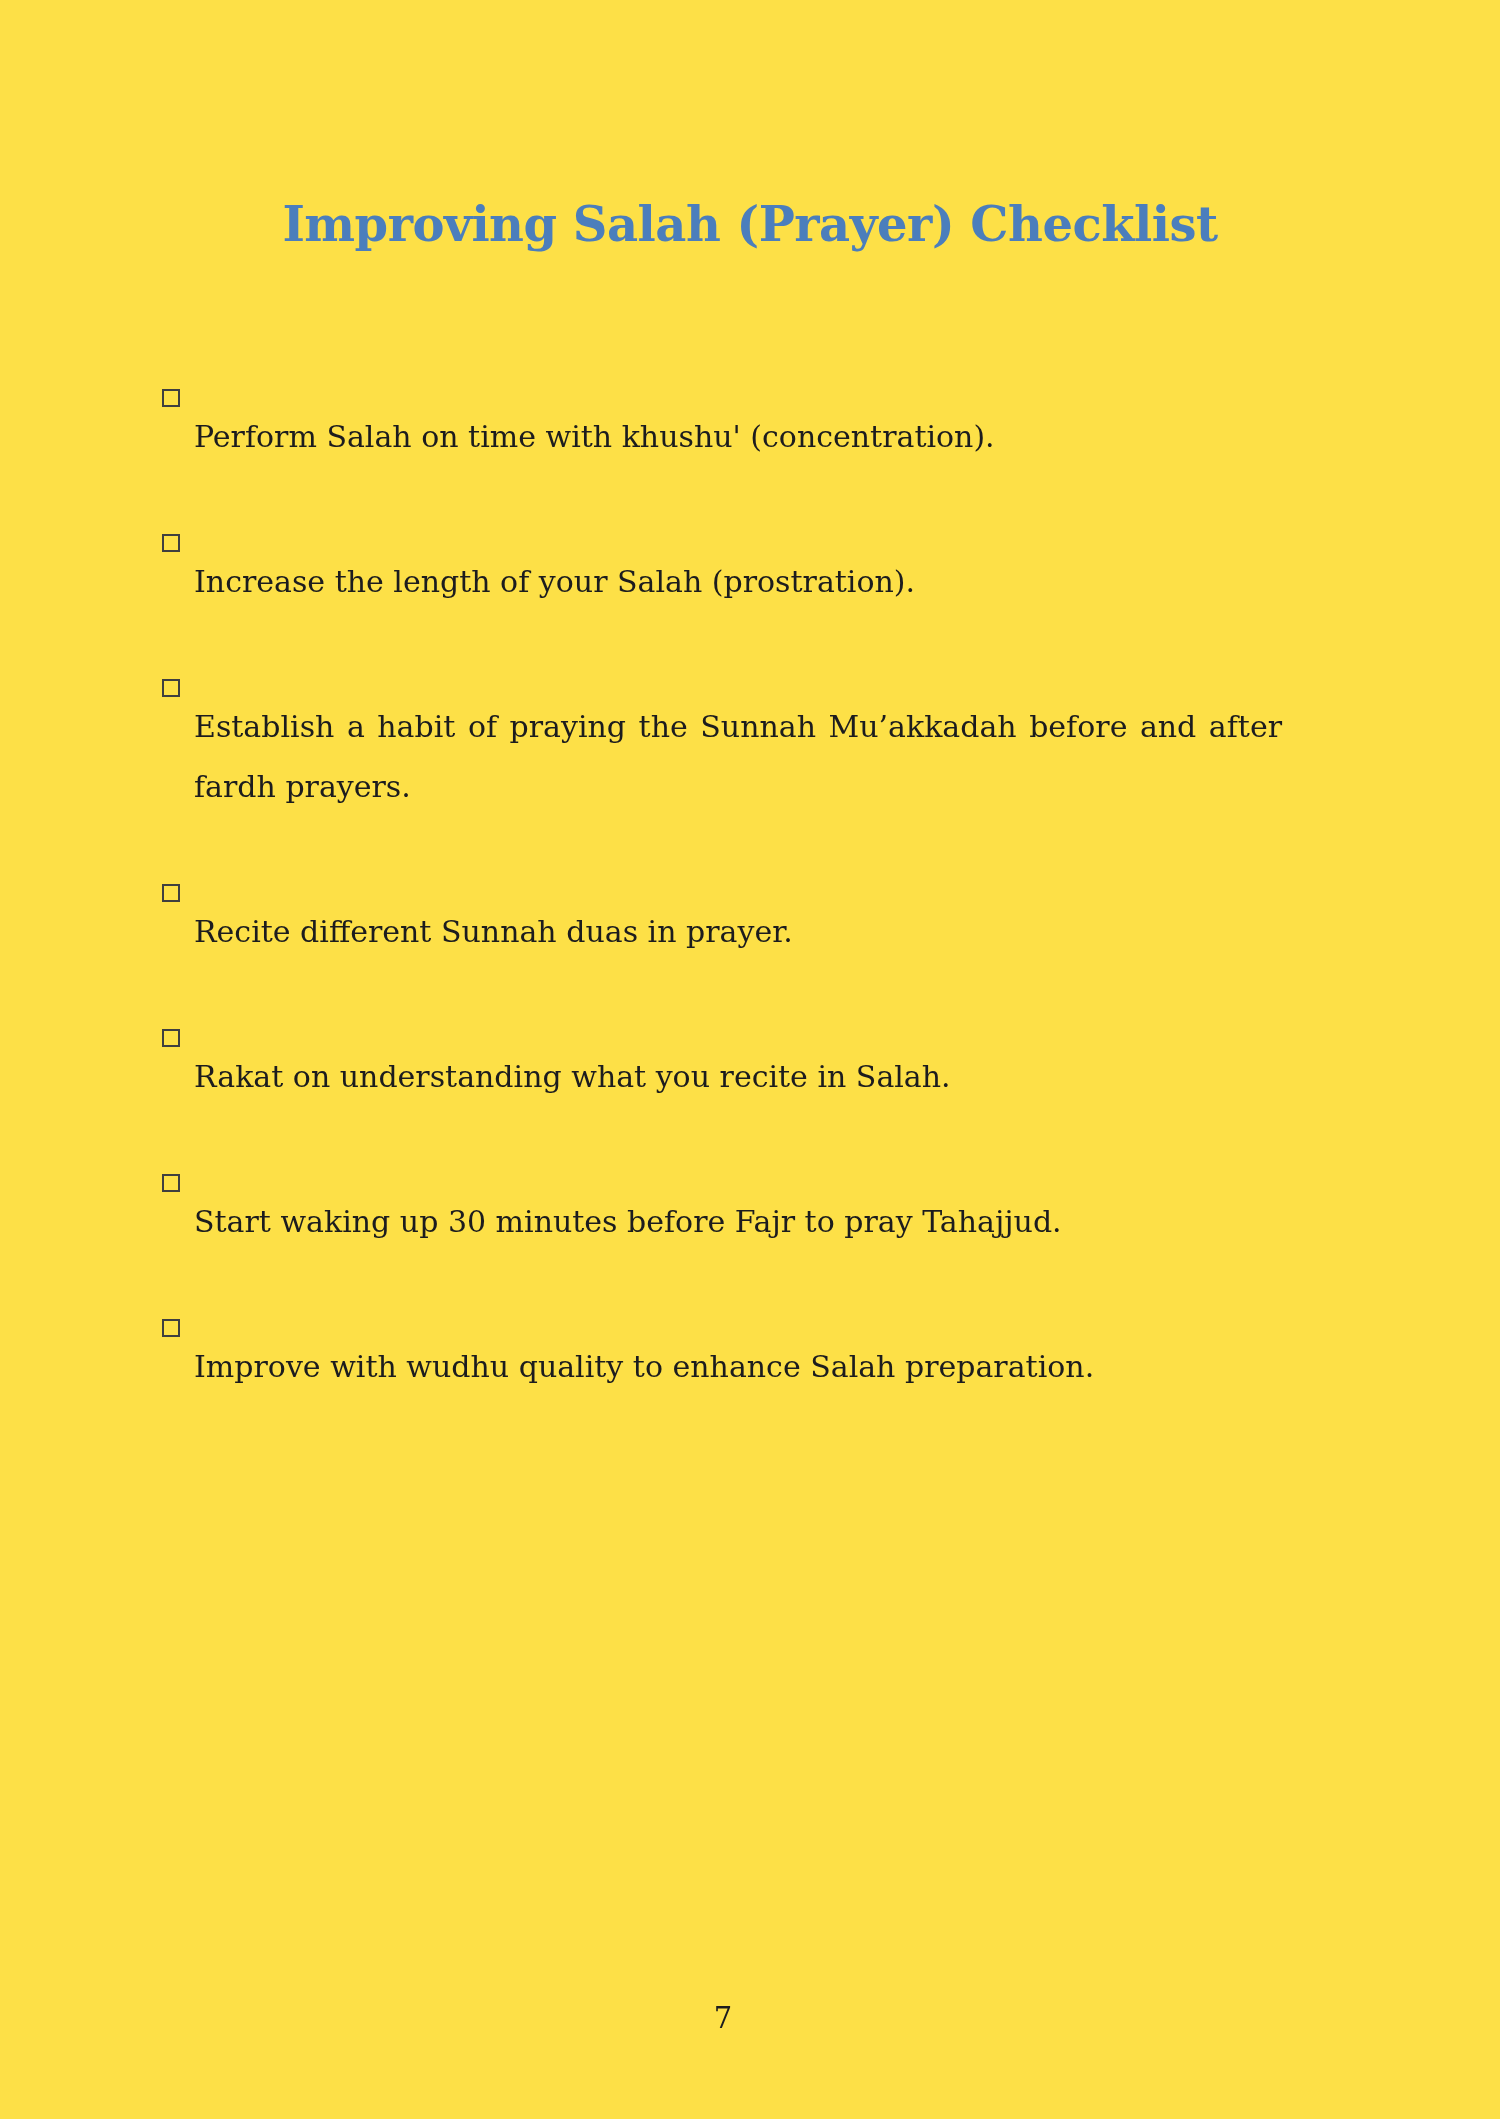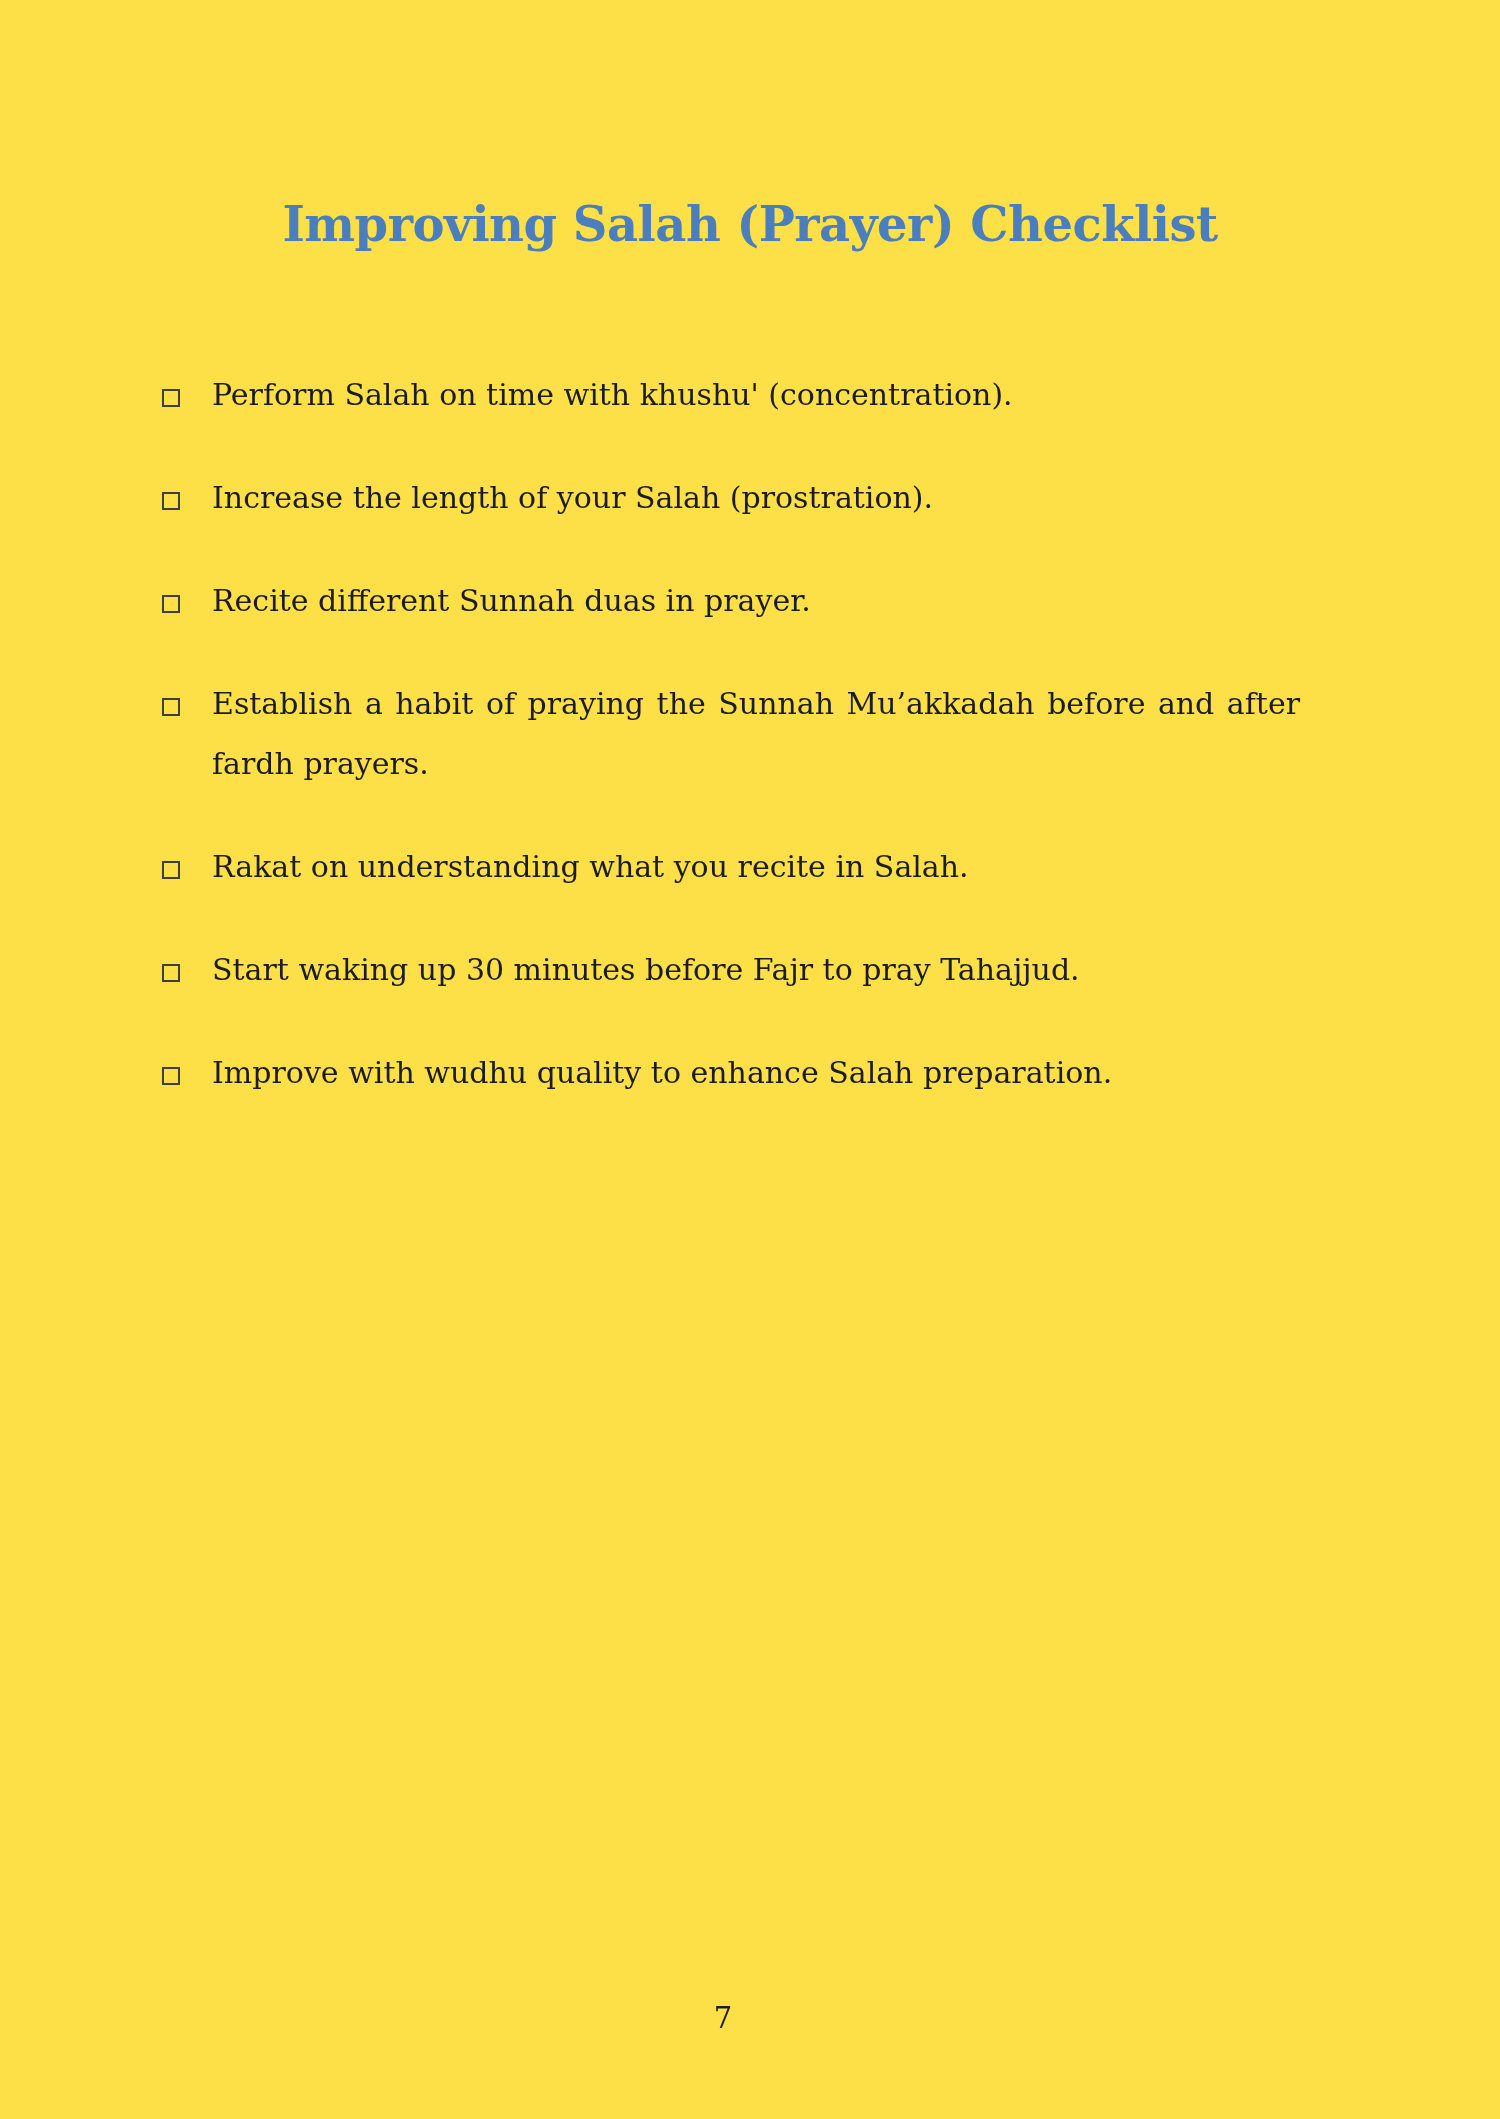--- a/index.html
+++ b/index.html
@@ -35,20 +35,21 @@
     left: 162px;
     width: 1156px;
     margin: 0;
     padding: 0;
     list-style: none;
   }
   .checklist li {
     display: flex;
     align-items: flex-start;
     margin: 0 0 43px 0;
+    flex-direction: column;
   }
   .checkbox {
     flex: 0 0 auto;
     width: 14px;
     height: 14px;
     border: 2px solid var(--checkbox-color, #3f3f3f);
     background: transparent;
     margin-top: 24px;
   }
   .item-text {
@@ -94,28 +95,28 @@
     </li>
     <li>
       <span class="checkbox"></span>
       <div class="item-text">
         <span>Increase the length of your Salah (prostration).</span>
       </div>
     </li>
     <li>
       <span class="checkbox"></span>
       <div class="item-text">
-        <span>Recite different Sunnah duas in prayer.</span>
+        <span class="justify-line">Establish a habit of praying the Sunnah Mu’akkadah before and after</span>
+        <span class="wrap-line">fardh prayers.</span>
       </div>
     </li>
     <li>
       <span class="checkbox"></span>
       <div class="item-text">
-        <span class="justify-line">Establish a habit of praying the Sunnah Mu’akkadah before and after</span>
-        <span class="wrap-line">fardh prayers.</span>
+        <span>Recite different Sunnah duas in prayer.</span>
       </div>
     </li>
     <li>
       <span class="checkbox"></span>
       <div class="item-text">
         <span>Rakat on understanding what you recite in Salah.</span>
       </div>
     </li>
     <li>
       <span class="checkbox"></span>

